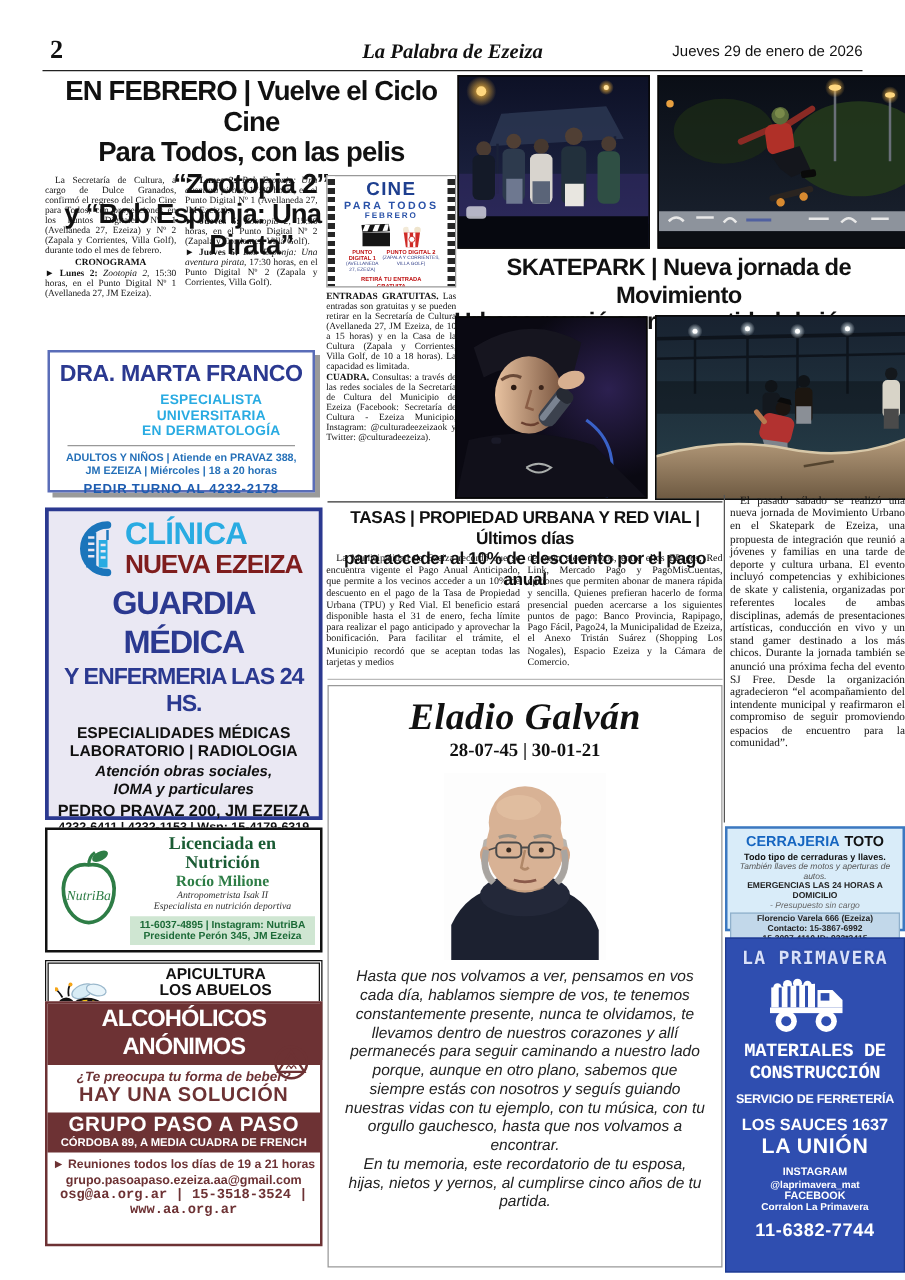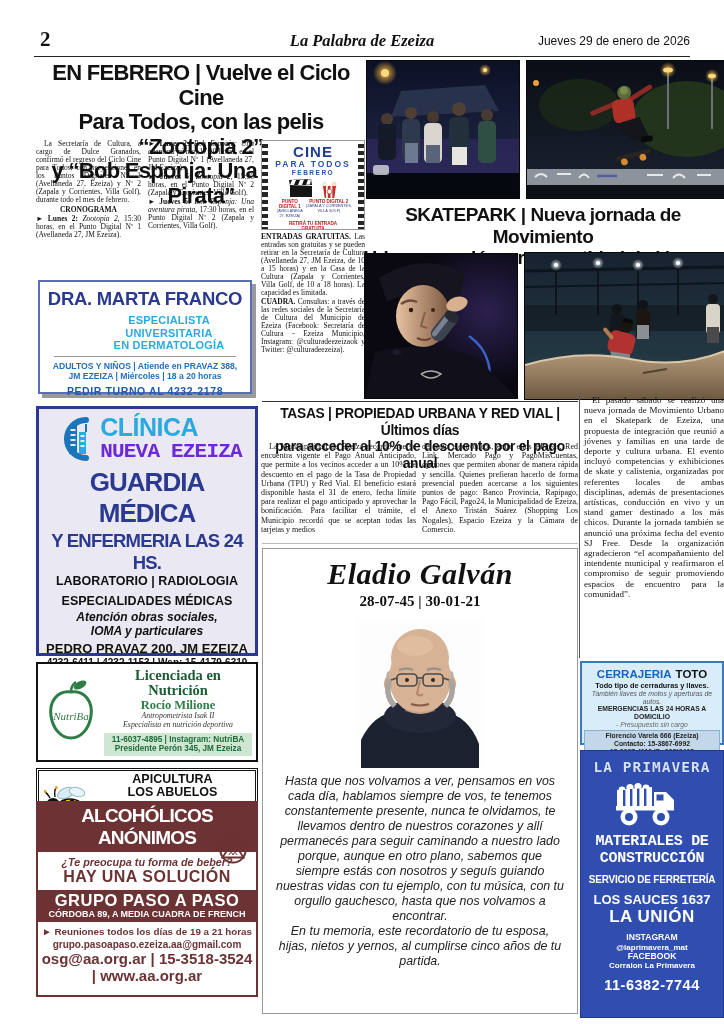--- a/index.html
+++ b/index.html
@@ -57,21 +57,21 @@
   .marta-s{font-family:"Liberation Sans",sans-serif;font-weight:800;font-size:11px;color:#29abe2;line-height:12.5px;letter-spacing:0.2px;padding-left:48px;}
   .marta-hr{border:none;border-top:1px solid #999;margin:4px 14px;}
   .marta-l{font-family:"Liberation Sans",sans-serif;font-weight:800;font-size:8.6px;color:#2570b8;line-height:10.5px;}
   .marta-turno{font-family:"Liberation Sans",sans-serif;font-weight:900;font-size:10.5px;color:#1d5cb0;letter-spacing:0.6px;margin-top:3px;}
 
   
   #ad-clinica{left:36px;top:406px;width:222px;height:250px;border:3px solid #2b3990;background:#eae8f3;
               box-sizing:border-box;text-align:center;padding-top:6px;}
   .cli-row{display:flex;align-items:center;justify-content:center;gap:4px;}
   .cli-n1{font-family:"Liberation Sans",sans-serif;font-weight:900;font-size:25px;color:#29abe2;line-height:25px;letter-spacing:-0.5px;text-align:left;}
-  .cli-n2{font-family:Liberation Mono, monospace;font-weight:900;font-size:21px;color:#6d28d9;line-height:23px;letter-spacing:-0.8px;text-align:left;}
+  .cli-n2{font-family:Liberation Sans, sans-serif;font-weight:900;font-size:21px;color:#7f1d1d;line-height:23px;letter-spacing:-0.8px;text-align:left;}
   .cli-m1{font-family:"Liberation Sans",sans-serif;font-weight:900;font-size:26px;color:#2b3990;letter-spacing:-1px;margin-top:4px;}
   .cli-m2{font-family:"Liberation Sans",sans-serif;font-weight:900;font-size:18.5px;color:#2b3990;letter-spacing:-0.8px;margin-top:1px;}
   .cli-s{font-family:"Liberation Sans",sans-serif;font-weight:800;font-size:12.5px;color:#101010;line-height:14.5px;}
   .cli-it{font-family:"Liberation Sans",sans-serif;font-weight:800;font-style:italic;font-size:12px;color:#101010;line-height:13.5px;}
   .cli-ad{font-family:"Liberation Sans",sans-serif;font-weight:800;font-size:13px;color:#101010;margin-top:3px;}
   .cli-ph{font-family:"Liberation Sans",sans-serif;font-weight:700;font-size:10px;color:#101010;margin-top:1px;}
 
   
   #ad-nutriba{left:36px;top:662px;width:222px;height:100px;border:2px solid #111;background:#fff;
               box-sizing:border-box;display:flex;padding:4px;gap:4px;}
@@ -95,21 +95,21 @@
   #ad-aa{left:36px;top:801px;width:222px;height:196px;border:2.5px solid #6d3234;background:#fff;box-sizing:border-box;text-align:center;}
   .aa-banner{background:#6d3234;color:#fff;font-family:"Liberation Sans",sans-serif;font-weight:900;
              font-size:19px;letter-spacing:-0.8px;padding:2px 0 3px;}
   .aa-q{font-family:"Liberation Sans",sans-serif;font-style:italic;font-weight:800;font-size:10.8px;color:#6d3234;margin-top:4px;}
   .aa-sol{font-family:"Liberation Sans",sans-serif;font-weight:900;font-size:16px;color:#6d3234;letter-spacing:0.5px;}
   .aa-band{background:#6d3234;color:#fff;margin-top:4px;padding:2px 0 3px;}
   .aa-grupo{font-family:"Liberation Sans",sans-serif;font-weight:900;font-size:16.5px;letter-spacing:0.5px;line-height:17px;}
   .aa-addr{font-family:"Liberation Sans",sans-serif;font-weight:800;font-size:9px;line-height:10px;}
   .aa-meet{font-family:"Liberation Sans",sans-serif;font-weight:800;font-size:9.8px;color:#6d3234;margin-top:4px;}
   .aa-mail{font-family:"Liberation Sans",sans-serif;font-weight:800;font-size:10px;color:#6d3234;margin-top:2px;}
-  .aa-c{font-family:Liberation Sans, sans-serif;font-weight:800;font-size:15px;color:#6d3234;}
+  .aa-c{font-family:Liberation Mono, monospace;font-weight:800;font-size:11px;color:#6d3234;}
   #aa-logo{position:absolute;right:8px;top:32px;}
 
   
   #div1{left:262px;top:401px;width:316px;border-top:1.5px solid #333;}
   #tas-hl{left:258px;top:406px;width:324px;text-align:center;font-family:"Liberation Sans",sans-serif;
           font-weight:900;font-size:13.8px;line-height:16.5px;letter-spacing:-0.3px;}
   .tascol{font-size:8px;line-height:9.2px;}
   #t1{left:261px;top:442px;width:155px;}
   #t2{left:422px;top:442px;width:156px;}
   #div2{left:262px;top:543px;width:316px;border-top:1px solid #bbb;}
@@ -525,22 +525,22 @@
           <rect x="28.5" y="29" width="4" height="2" fill="#eae8f3"></rect>
         <line x1="34" y1="16" x2="34" y2="8" stroke="#1b75bb" stroke-width="2"></line>
       </svg>
       <div>
         <div class="cli-n1">CLÍNICA</div>
         <div class="cli-n2">NUEVA EZEIZA</div>
       </div>
     </div>
     <div class="cli-m1">GUARDIA MÉDICA</div>
     <div class="cli-m2">Y ENFERMERIA LAS 24 HS.</div>
+    <div class="cli-s" style="margin-top:5px;">ESPECIALIDADES MÉDICAS</div>
     <div class="cli-s">LABORATORIO | RADIOLOGIA</div>
-    <div class="cli-s" style="margin-top:5px;">ESPECIALIDADES MÉDICAS</div>
     <div class="cli-it" style="margin-top:3px;">Atención obras sociales,</div>
     <div class="cli-it">IOMA y particulares</div>
     <div class="cli-ad">PEDRO PRAVAZ 200, JM EZEIZA</div>
     <div class="cli-ph">4232-6411 | 4232-1153 | Wsp: 15-4179-6319</div>
   </div>
 
   <div class="abs" id="ad-nutriba">
     <svg width="58" height="88" viewBox="0 0 58 88">
       <g transform="translate(0,14)">
         <path d="M29,10 C15,8 7,20 9,34 C11,48 20,56 29,56 C38,56 47,48 49,34 C51,20 43,8 29,10 Z" fill="#fff" stroke="#2e7d46" stroke-width="3"></path>

